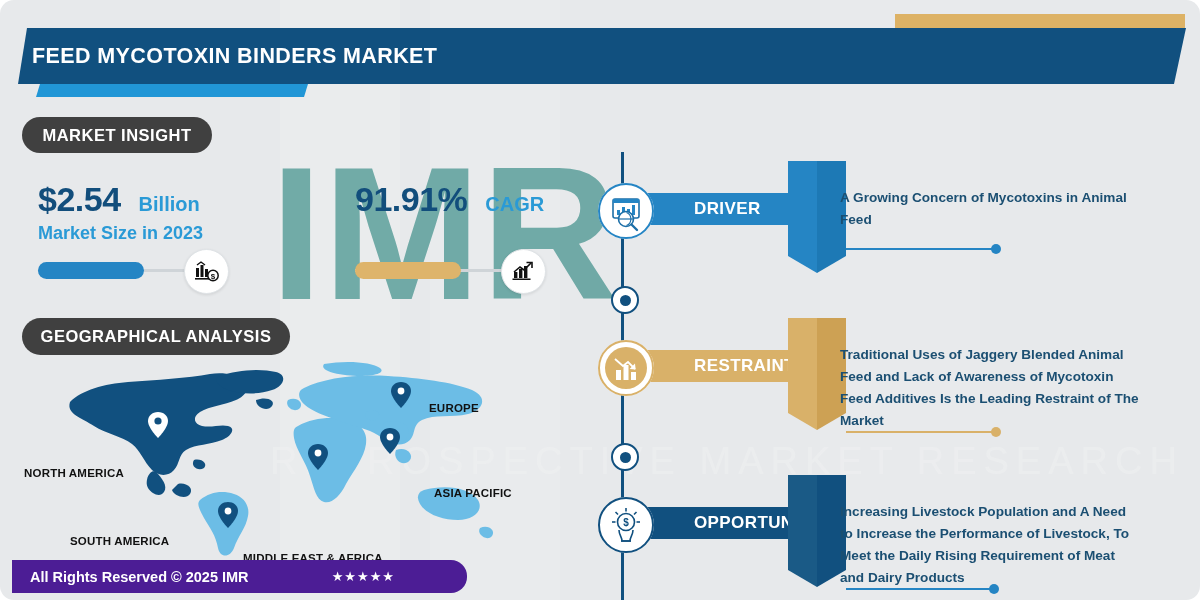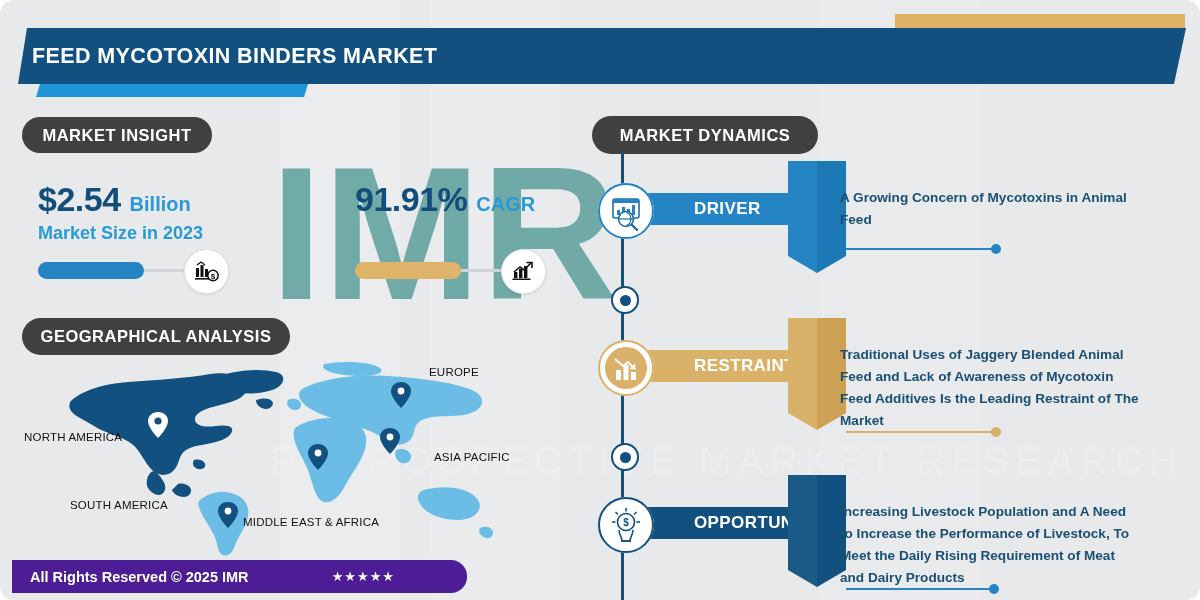--- a/index.html
+++ b/index.html
@@ -25,38 +25,38 @@
   .pill{position:absolute;background:#404040;color:#fff;border-radius:22px;display:flex;align-items:center;
         justify-content:center;font-size:16.5px;font-weight:600;letter-spacing:.5px;}
   #pill-insight{left:22px;top:117px;width:190px;height:36px;}
   #pill-geo{left:22px;top:318px;width:268px;height:37px;}
   #pill-dyn{left:592px;top:116px;width:226px;height:38px;}
 
   
   .stat{position:absolute;}
   #stat1{left:38px;top:180px;}
   #stat2{left:355px;top:180px;}
-  .stat-row{display:flex;align-items:baseline;gap:9px;}
+  .stat-row{display:flex;align-items:baseline;gap:18px;}
   .stat-val{font-size:34px;font-weight:700;color:#124e7c;letter-spacing:-.5px;}
   .stat-unit{font-size:20px;font-weight:600;color:#2a9ad6;}
   .stat-sub{margin-top:4px;font-size:18px;font-weight:600;color:#2a9ad6;}
   .bar-wrap{position:absolute;height:26px;display:flex;align-items:center;}
   #bar1{left:38px;top:258px;width:200px;}
   #bar2{left:355px;top:258px;width:200px;}
   .bar-track{position:absolute;left:0;top:11px;width:166px;height:3px;background:#cfd4d8;}
   .bar-fill{position:absolute;left:0;top:4px;height:17px;border-radius:9px;}
   .bar-fill.blue{width:106px;background:#2585c4;}
   .bar-fill.gold{width:106px;background:#deb46b;}
   .bar-badge{position:absolute;left:146px;top:-9px;width:43px;height:43px;border-radius:50%;
              background:#fff;border:1px solid #dfe3e6;display:flex;align-items:center;justify-content:center;
              box-shadow:0 1px 3px rgba(0,0,0,.10);}
 
   
   #map{position:absolute;left:60px;top:360px;width:480px;height:200px;}
-  .maplabel{position:absolute;font-size:11.5px;font-weight:400;color:#111;white-space:nowrap;letter-spacing:.2px;}
+  .maplabel{position:absolute;font-size:11.5px;font-weight:700;color:#111;white-space:nowrap;letter-spacing:.2px;margin-top:36px;}
   #lbl-na{left:24px;top:431px;}
   #lbl-sa{left:70px;top:499px;}
   #lbl-me{left:243px;top:516px;}
   #lbl-eu{left:429px;top:366px;}
   #lbl-ap{left:434px;top:451px;}
 
   
   .footer{position:absolute;left:12px;top:560px;width:455px;height:33px;background:#4c1d95;
           border-radius:0 16px 16px 0;display:flex;align-items:center;}
   .footer-txt{margin-left:18px;color:#fff;font-size:14.5px;font-weight:600;}
@@ -202,21 +202,20 @@
   <div class="maplabel" id="lbl-sa">SOUTH AMERICA</div>
   <div class="maplabel" id="lbl-me">MIDDLE EAST &amp; AFRICA</div>
   <div class="maplabel" id="lbl-eu">EUROPE</div>
   <div class="maplabel" id="lbl-ap">ASIA PACIFIC</div>
 
   <div class="footer">
     <span class="footer-txt">All Rights Reserved © 2025 IMR</span>
     <span class="footer-stars">★★★★★</span>
   </div>
 
-  <div class="pill" id="pill-dyn">MARKET DYNAMICS</div>
   <div id="spine"></div>
   <div class="node" id="node1">
       <i></i>
     </div>
   <div class="node" id="node2">
       <i></i>
     </div>
 
   <div class="dynrow" id="row-driver">
     <div class="tag c-blue">

